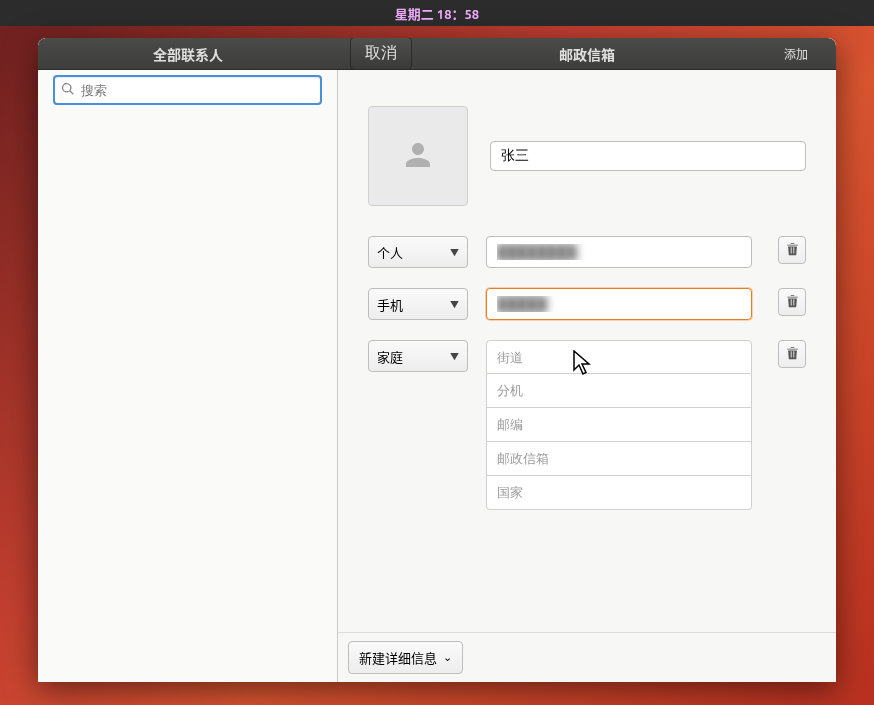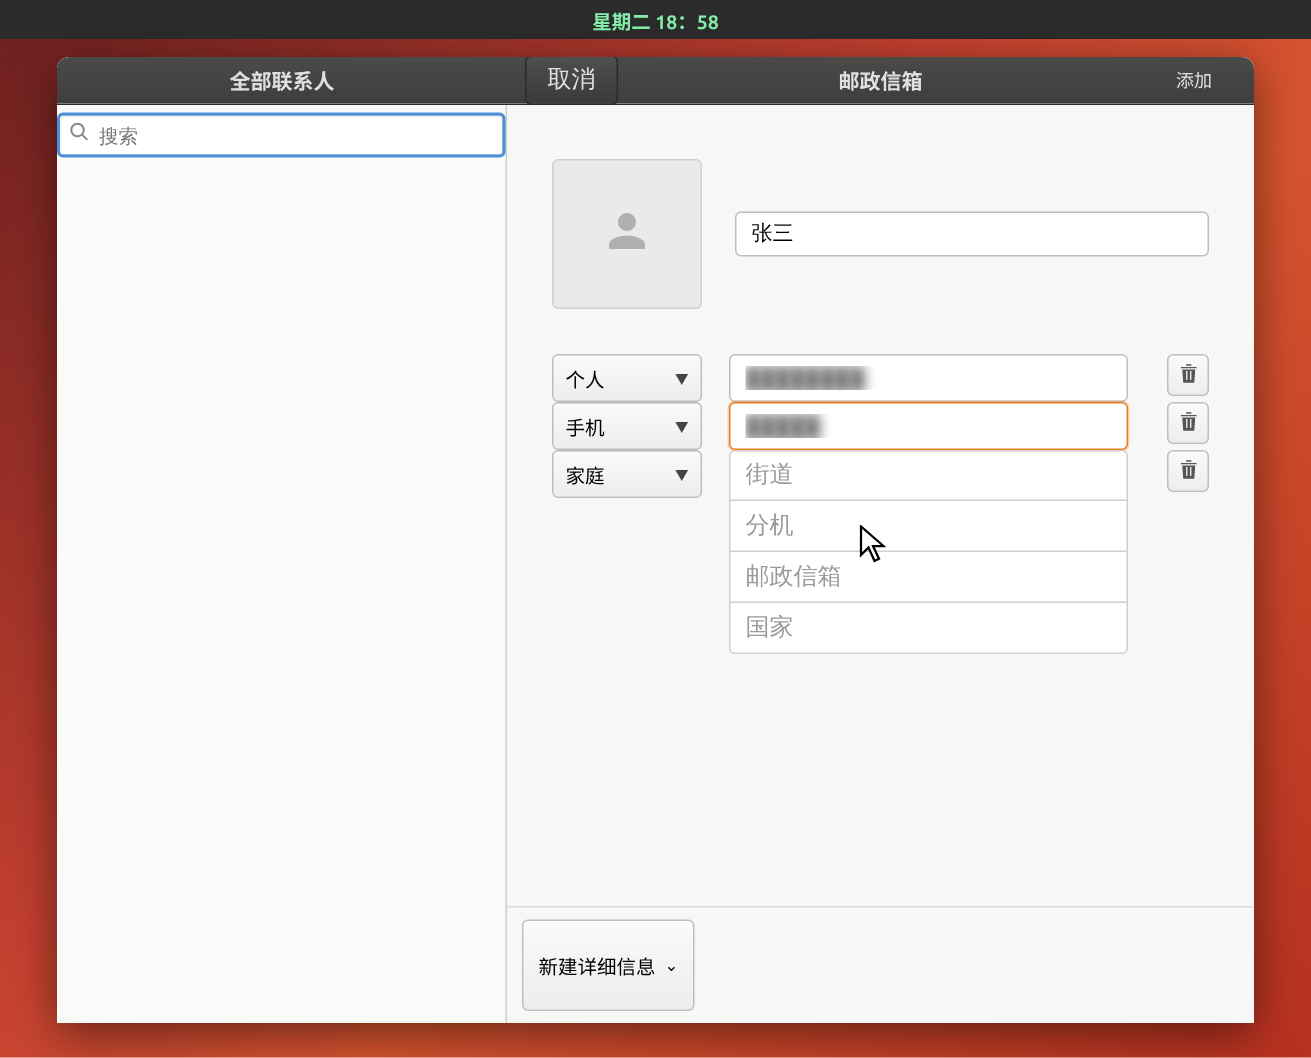--- a/index.html
+++ b/index.html
@@ -11,21 +11,21 @@
       font-family: "Ubuntu", "Noto Sans CJK SC", sans-serif;
       background: linear-gradient(135deg, #6b1f1f 0%, #c44030 40%, #d95530 60%, #b83020 100%);
       width: 874px;
       height: 705px;
       overflow: hidden;
       position: relative;
     }
     .topbar {
       height: 26px;
       background: #2c2c2c;
-      color: #86efac;
+      color: #f0abfc;
       display: flex;
       justify-content: center;
       align-items: center;
       font-size: 13px;
       font-weight: bold;
     }
     .window {
       position: absolute;
       top: 38px;
       left: 38px;
@@ -87,21 +87,21 @@
     }
     .content {
       flex: 1;
       display: flex;
       overflow: hidden;
     }
     .sidebar {
       width: 300px;
       background: #fafaf9;
       border-right: 1px solid #ccc;
-      padding: 6px 1px;
+      padding: 6px 16px;
     }
     .search-box {
       display: flex;
       align-items: center;
       background: #fff;
       border: 1px solid #b0b0b0;
       border-radius: 3px;
       padding: 4px 6px;
       box-shadow: inset 0 1px 2px rgba(0,0,0,0.1);
       outline: 2px solid #4a90d9;
@@ -158,20 +158,21 @@
       flex: 1;
       padding: 6px 10px;
       font-size: 14px;
       border: 1px solid #bdbdbd;
       border-radius: 4px;
       background: #fff;
     }
     .form-row {
       display: flex;
       align-items: flex-start;
+      margin-bottom: 20px;
       gap: 18px;
     }
     .type-select {
       width: 100px;
       padding: 6px 8px;
       font-size: 13px;
       border: 1px solid #bdbdbd;
       border-radius: 4px;
       background: linear-gradient(to bottom, #fafafa, #ededed);
       cursor: pointer;
@@ -221,21 +222,21 @@
       height: 14px;
       fill: #555;
     }
     .address-stack {
       flex: 1;
       display: flex;
       flex-direction: column;
     }
     .address-stack input {
       padding: 6px 10px;
-      font-size: 16px;
+      font-size: 13px;
       border: 1px solid #d0d0d0;
       border-top: none;
       background: #fff;
       height: 34px;
     }
     .address-stack input::placeholder {
       color: #9a9a9a;
     }
     .address-stack input:first-child {
       border-top: 1px solid #d0d0d0;
@@ -243,21 +244,21 @@
     }
     .address-stack input:last-child {
       border-radius: 0 0 4px 4px;
     }
     .bottom-bar {
       border-top: 1px solid #ddd;
       padding: 8px 10px;
       background: #f7f7f6;
     }
     .detail-select {
-      padding: 20px 10px;
+      padding: 6px 10px;
       font-size: 13px;
       border: 1px solid #bdbdbd;
       border-radius: 4px;
       background: linear-gradient(to bottom, #fafafa, #ededed);
       cursor: pointer;
       display: inline-flex;
       align-items: center;
       gap: 6px;
     }
     .cursor {
@@ -346,20 +347,21 @@
         </div>
 
         <div class="form-row">
           <div class="type-select">
             <span>家庭</span>
             <span class="chevron">▼</span>
           </div>
           <div class="address-stack">
             <input type="text" placeholder="街道" style="">
             <input type="text" placeholder="分机" style="">
+            <input type="text" placeholder="邮编" style="">
             <input type="text" placeholder="邮政信箱" style="">
             <input type="text" placeholder="国家" style="">
           </div>
           <button class="delete-btn">
             <span>
               <svg viewBox="0 0 14 16">
                   <path d="M1 3h12v1H1zM5 1h4v1H5zM2 5h10l-.8 10H2.8z M5 6v7h1V6zm3 0v7h1V6z" fill="#555"></path>
                 </svg>
             </span>
           </button>

